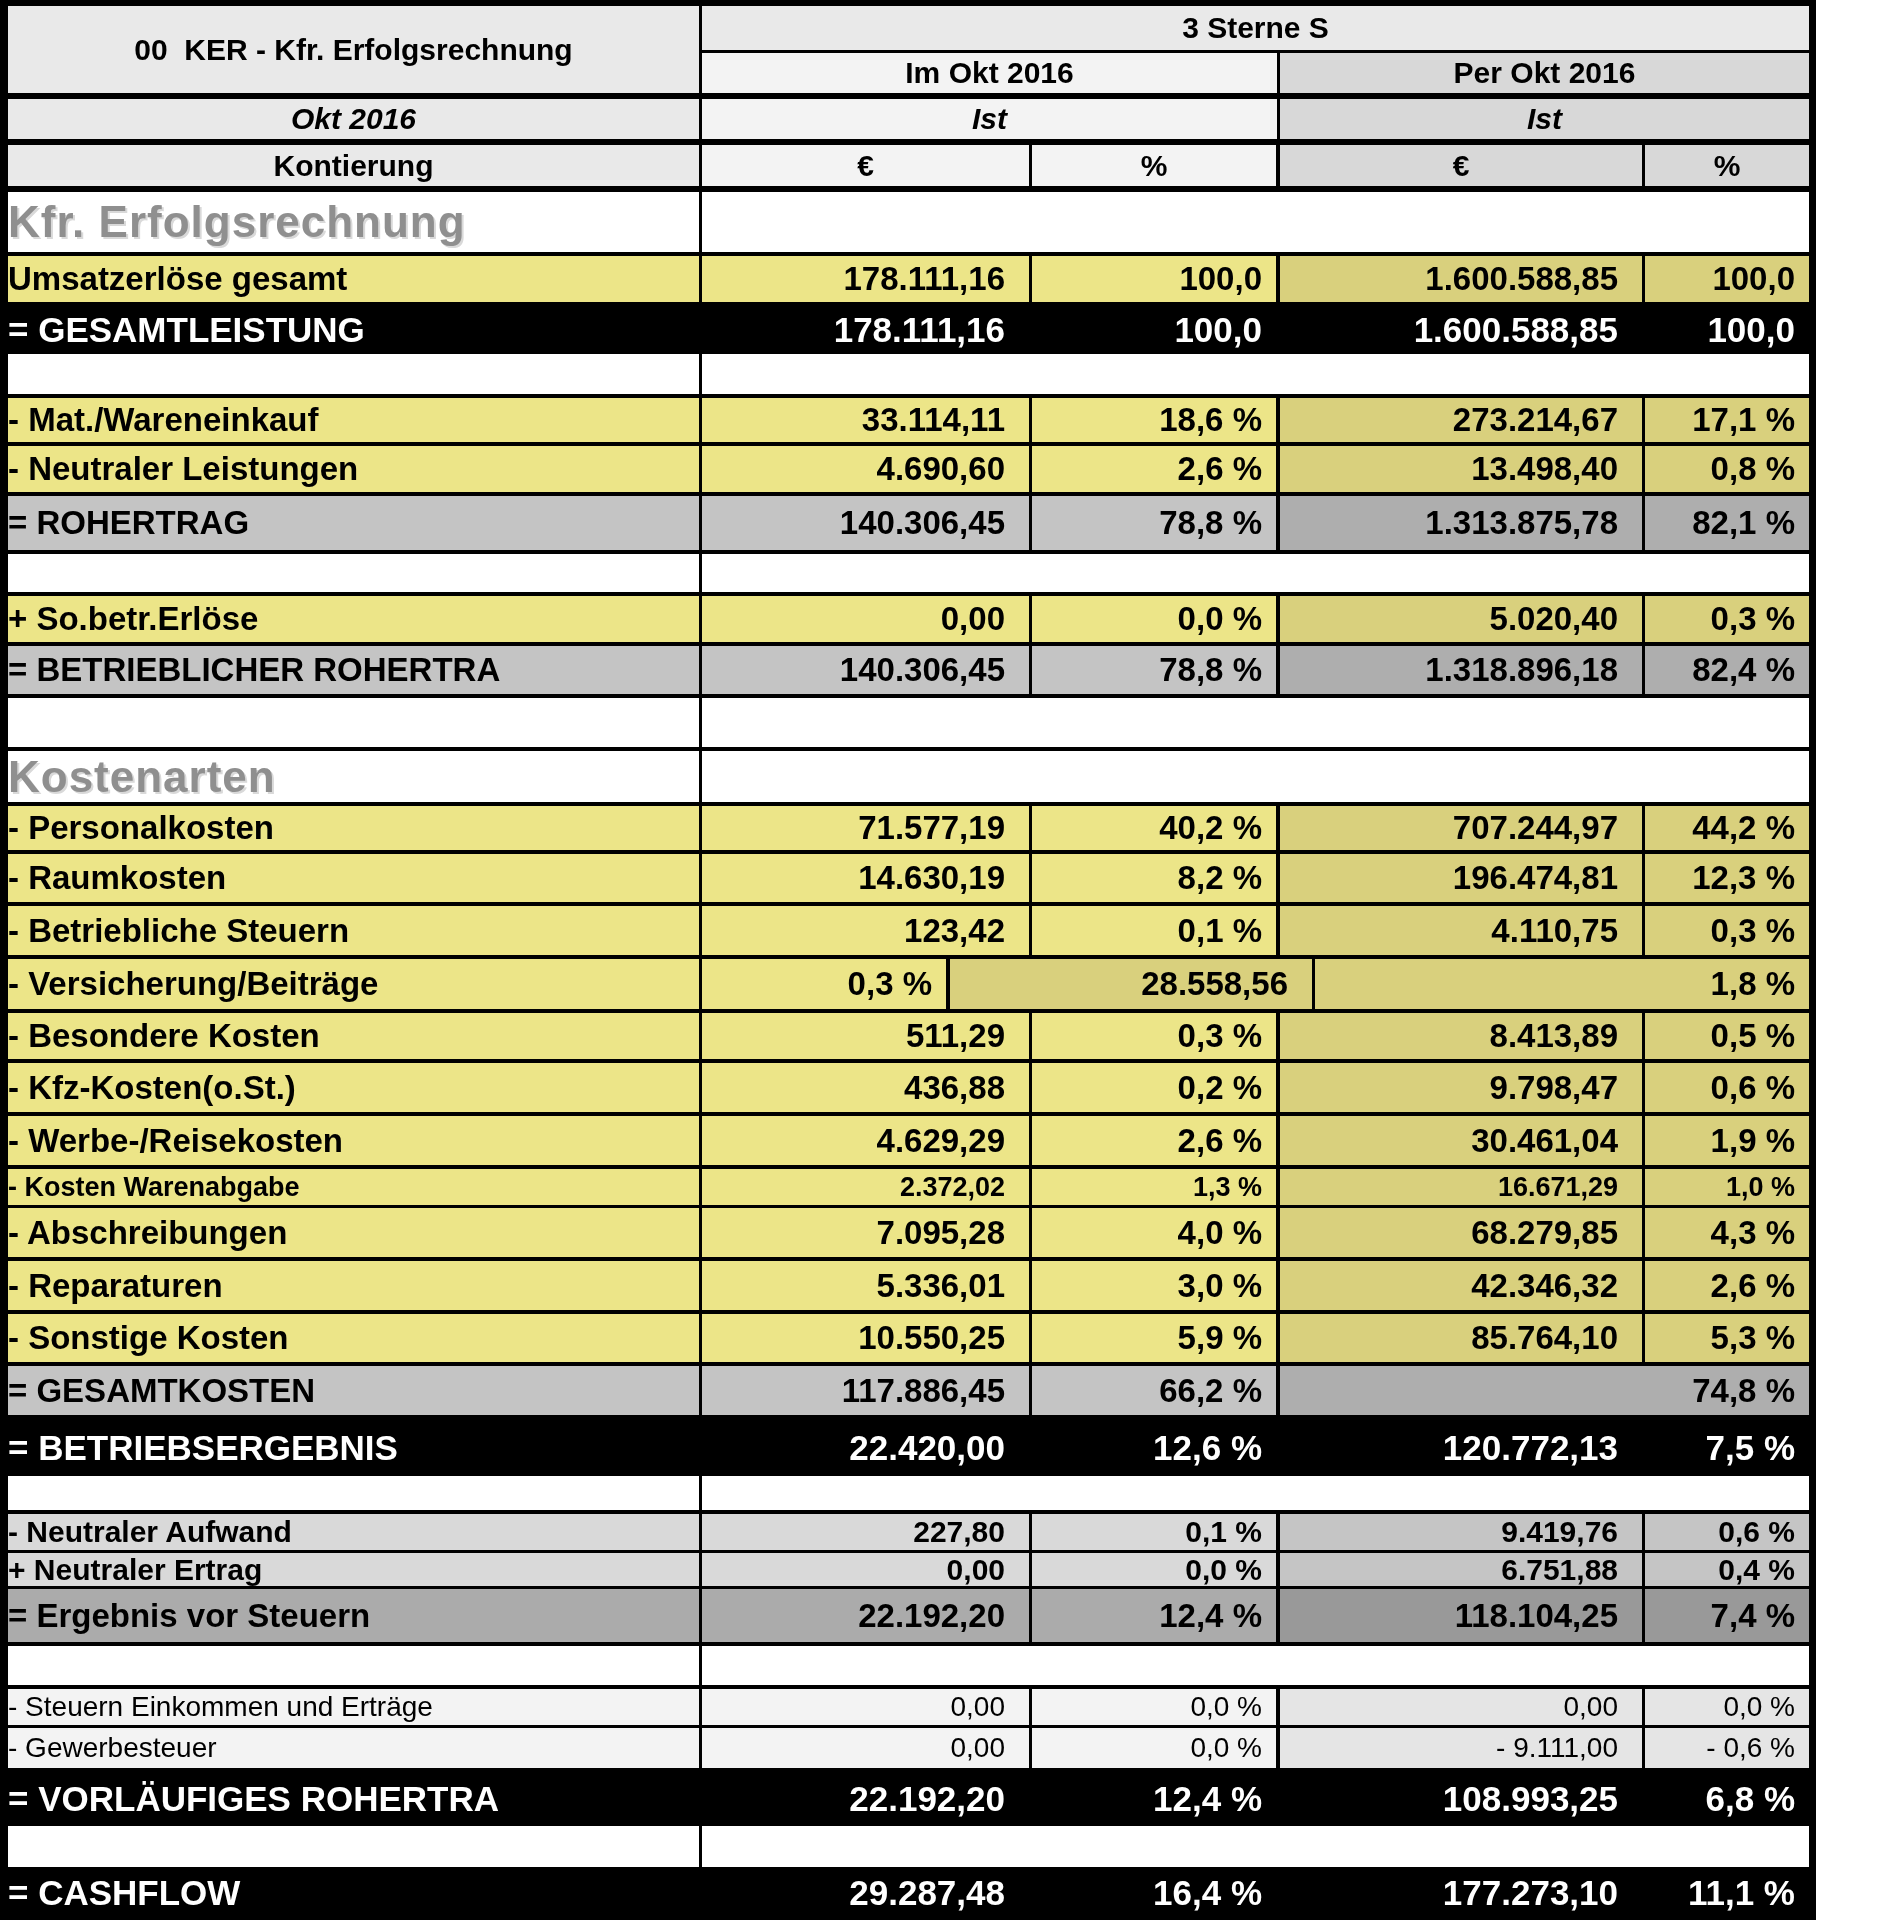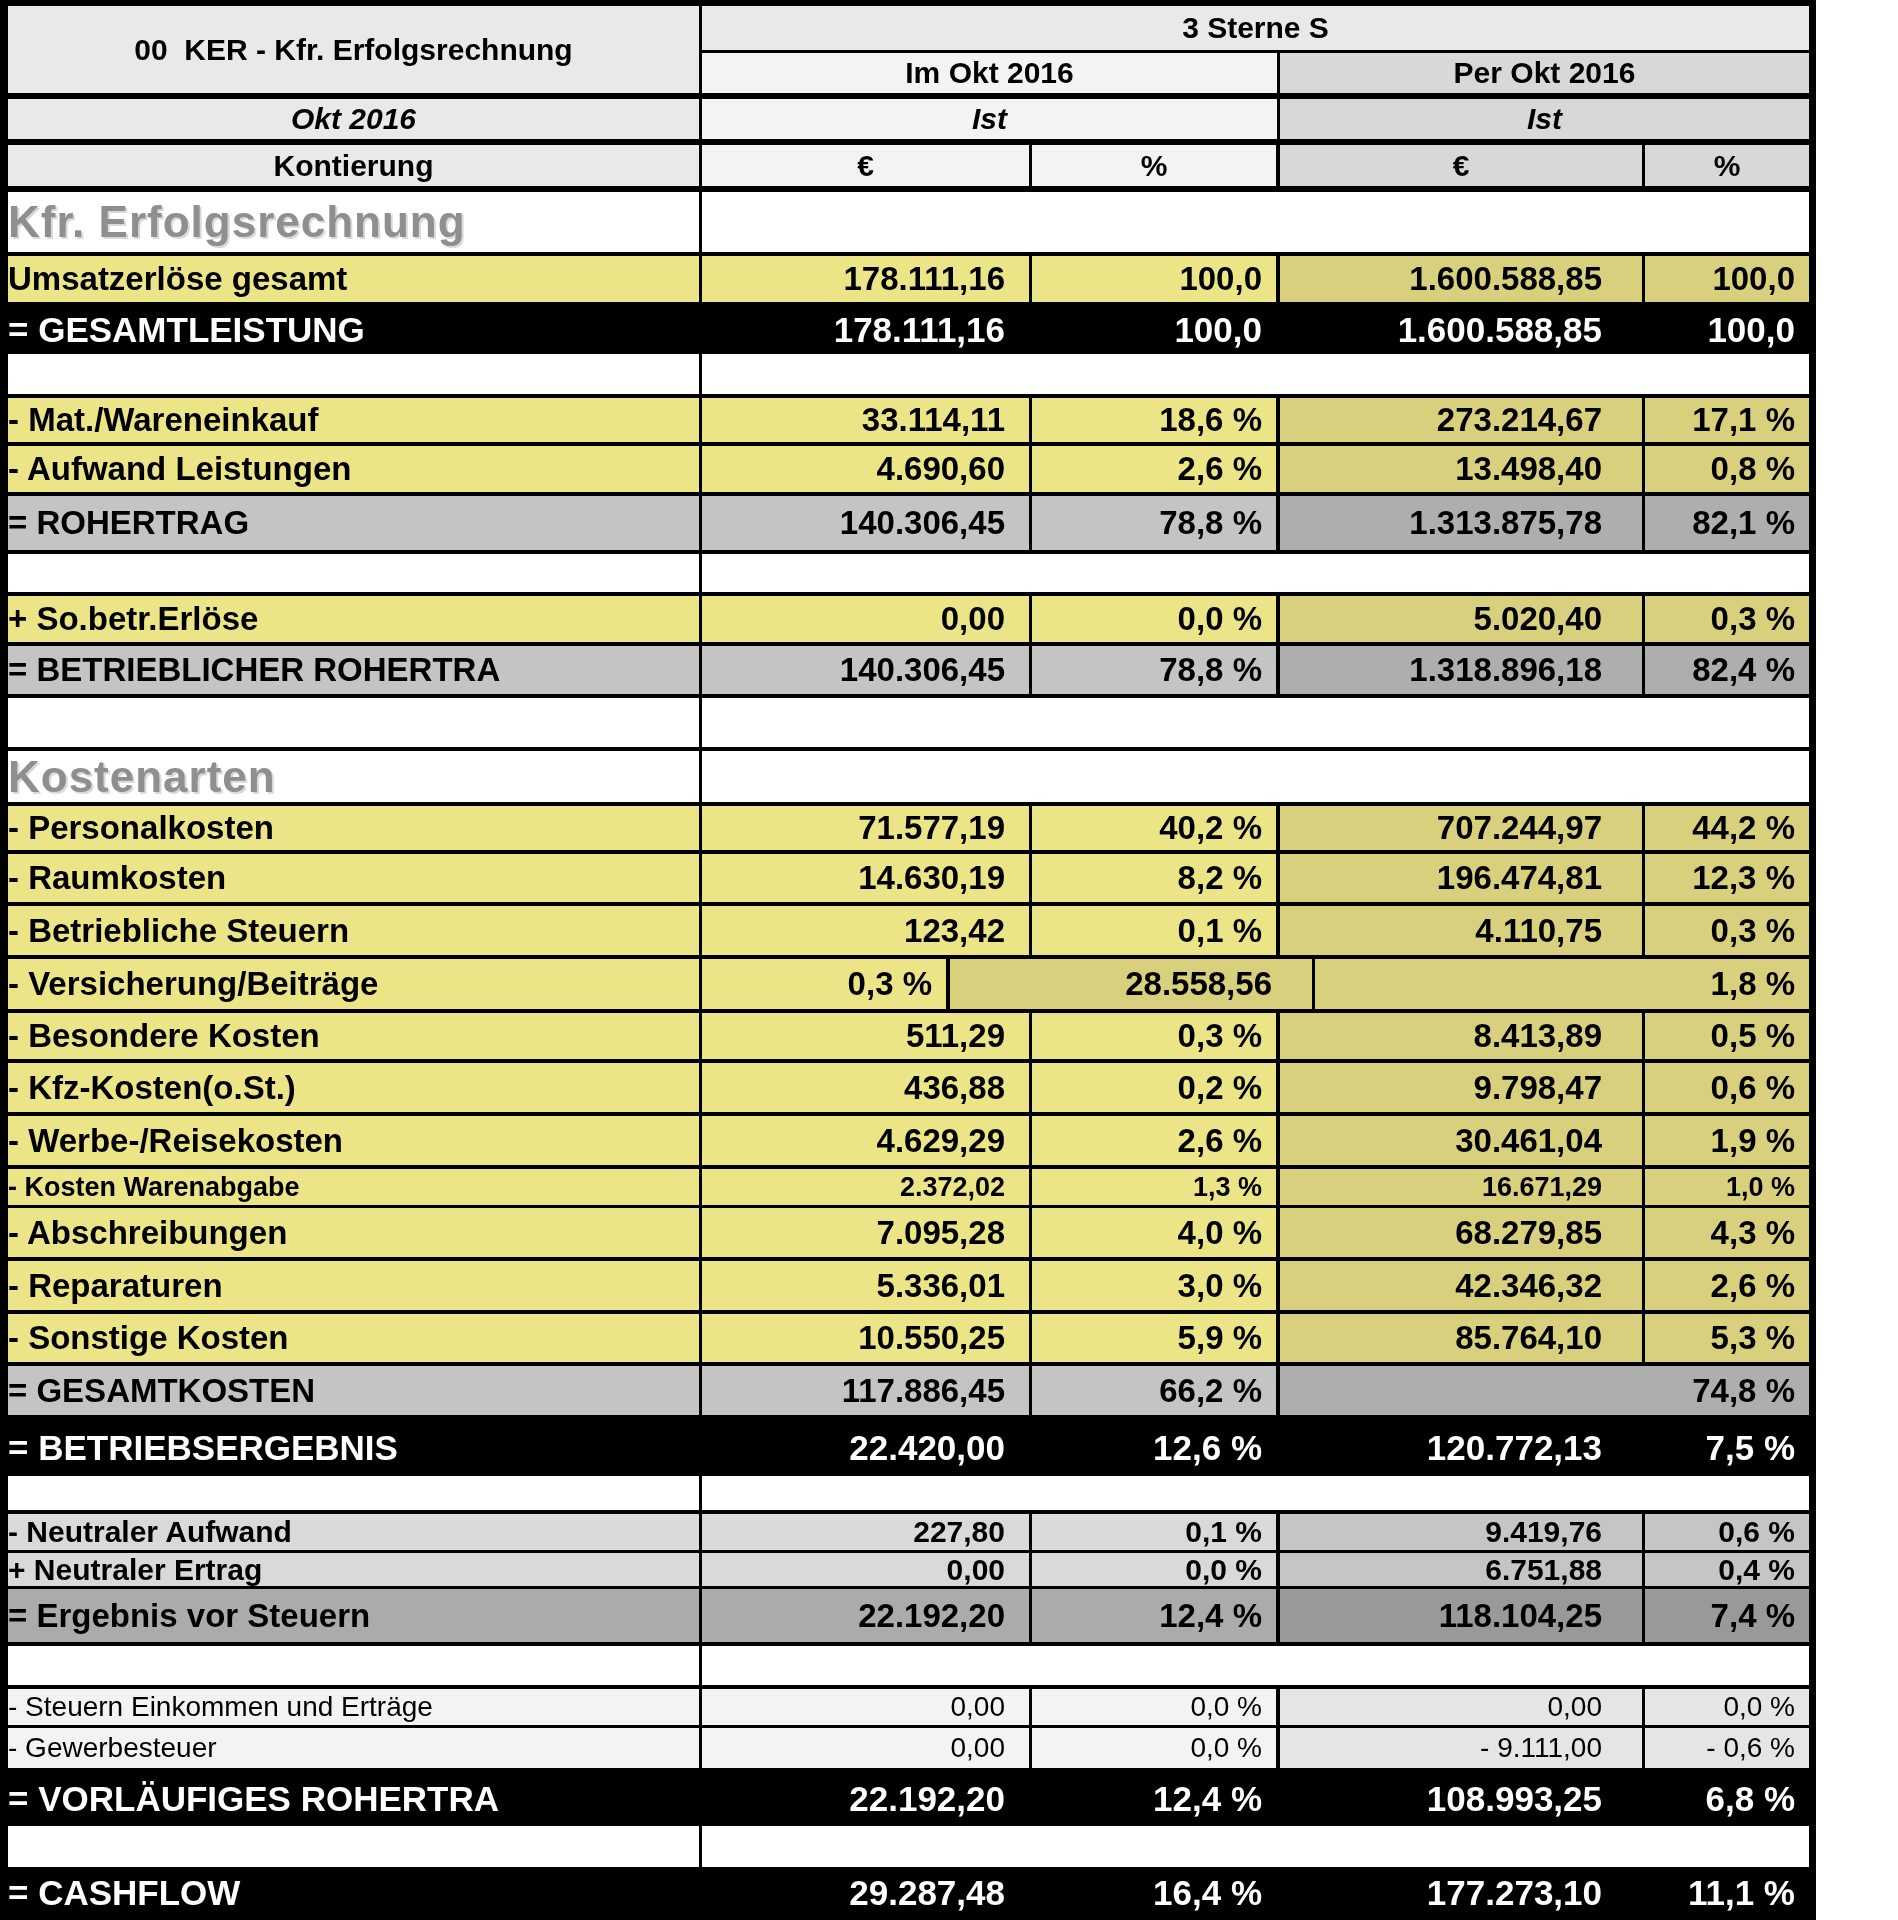--- a/index.html
+++ b/index.html
@@ -30,21 +30,21 @@
   .h-eur-m{width:330px;border-right:3px solid #000;background:#f3f3f3;}
   .h-pct-m{width:248px;border-right:4px solid #000;background:#f3f3f3;}
   .h-eur-y{width:365px;border-right:3px solid #000;background:#d8d8d8;}
   .h-pct-y{flex:1;background:#d8d8d8;}
   
   .rows{flex:1;display:flex;flex-direction:column;min-height:0;}
   .row{display:flex;flex-shrink:0;border-bottom:4px solid #000;box-sizing:border-box;background:#fff;}
   .c-label{width:694px;border-right:3px solid #000;padding-left:0;}
   .c-eur-m{width:330px;border-right:3px solid #000;justify-content:flex-end;padding-right:24px;}
   .c-pct-m{width:248px;border-right:4px solid #000;justify-content:flex-end;padding-right:14px;}
-  .c-eur-y{width:365px;border-right:3px solid #000;justify-content:flex-end;padding-right:40px;}
+  .c-eur-y{width:365px;border-right:3px solid #000;justify-content:flex-end;padding-right:24px;}
   .c-pct-y{flex:1;justify-content:flex-end;padding-right:14px;}
   .c-fill{flex:1;}
   .row{font-weight:700;font-size:33px;}
   
   .yellow .c-label,.yellow .c-eur-m,.yellow .c-pct-m{background:#ece588;}
   .yellow .c-eur-y,.yellow .c-pct-y{background:#d9d07d;}
   .yellow_small .c-label,.yellow_small .c-eur-m,.yellow_small .c-pct-m{background:#ece588;}
   .yellow_small .c-eur-y,.yellow_small .c-pct-y{background:#d9d07d;}
   .yellow_small{font-size:27px;border-bottom-width:3px;}
   
@@ -140,21 +140,21 @@
         <div class="cell c-fill" style="border-right: none;"></div>
       </div>
       <div class="row yellow">
         <div class="cell c-label">- Mat./Wareneinkauf</div>
         <div class="cell c-eur-m">33.114,11</div>
         <div class="cell c-pct-m">18,6 %</div>
         <div class="cell c-eur-y">273.214,67</div>
         <div class="cell c-pct-y">17,1 %</div>
       </div>
       <div class="row yellow">
-        <div class="cell c-label">- Aufwand Leistungen</div>
+        <div class="cell c-label">- Neutraler Leistungen</div>
         <div class="cell c-eur-m">4.690,60</div>
         <div class="cell c-pct-m">2,6 %</div>
         <div class="cell c-eur-y">13.498,40</div>
         <div class="cell c-pct-y">0,8 %</div>
       </div>
       <div class="row subtotal">
         <div class="cell c-label">= ROHERTRAG</div>
         <div class="cell c-eur-m">140.306,45</div>
         <div class="cell c-pct-m">78,8 %</div>
         <div class="cell c-eur-y">1.313.875,78</div>

